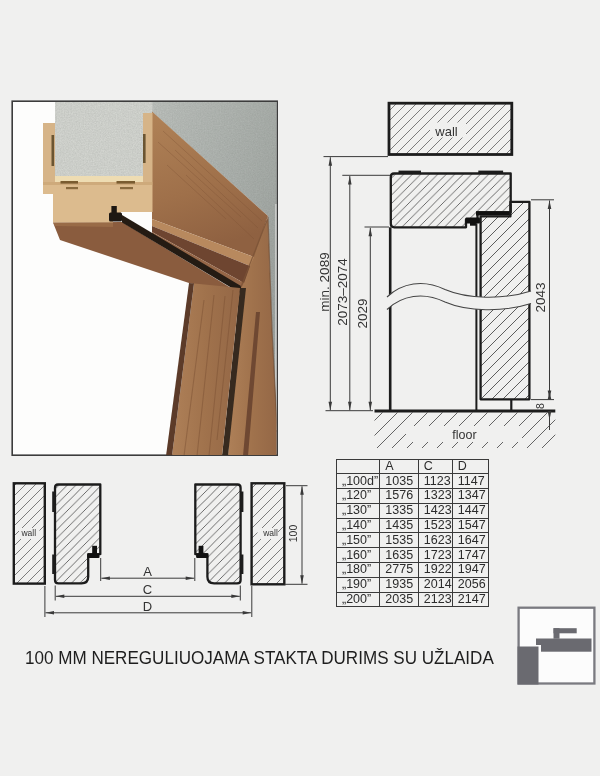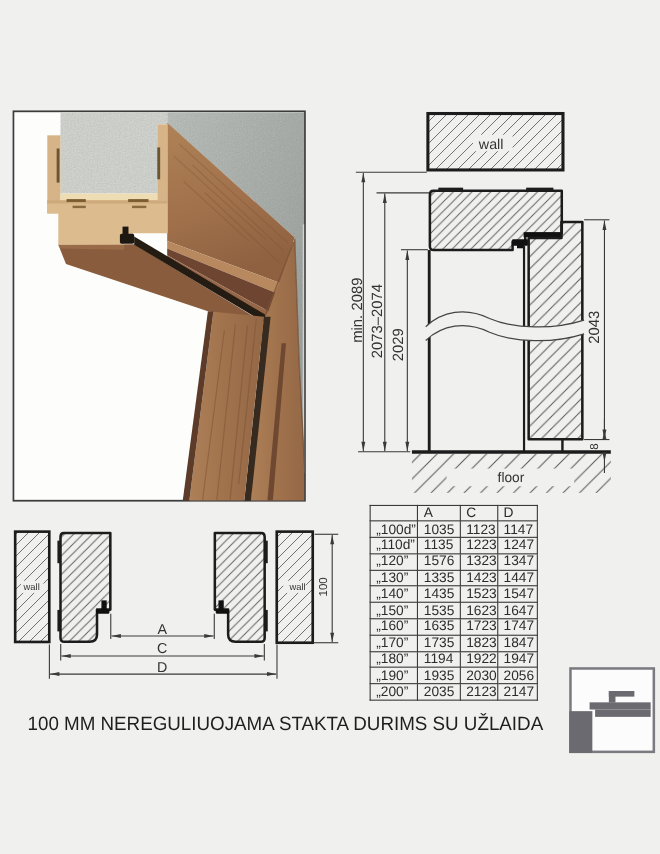--- a/index.html
+++ b/index.html
@@ -314,26 +314,20 @@
         <td>C</td>
         <td>D</td>
       </tr>
   <tr>
         <td>„100d”</td>
         <td>1035</td>
         <td>1123</td>
         <td>1147</td>
       </tr>
   <tr>
-        <td>„110d”</td>
-        <td>1135</td>
-        <td>1223</td>
-        <td>1247</td>
-      </tr>
-  <tr>
         <td>„120”</td>
         <td>1576</td>
         <td>1323</td>
         <td>1347</td>
       </tr>
   <tr>
         <td>„130”</td>
         <td>1335</td>
         <td>1423</td>
         <td>1447</td>
@@ -350,35 +344,29 @@
         <td>1623</td>
         <td>1647</td>
       </tr>
   <tr>
         <td>„160”</td>
         <td>1635</td>
         <td>1723</td>
         <td>1747</td>
       </tr>
   <tr>
-        <td>„170”</td>
-        <td>1735</td>
-        <td>1823</td>
-        <td>1847</td>
-      </tr>
-  <tr>
         <td>„180”</td>
-        <td>1194</td>
+        <td>2775</td>
         <td>1922</td>
         <td>1947</td>
       </tr>
   <tr>
         <td>„190”</td>
         <td>1935</td>
-        <td>2030</td>
+        <td>2014</td>
         <td>2056</td>
       </tr>
   <tr>
         <td>„200”</td>
         <td>2035</td>
         <td>2123</td>
         <td>2147</td>
       </tr>
 </tbody>
   </table>

